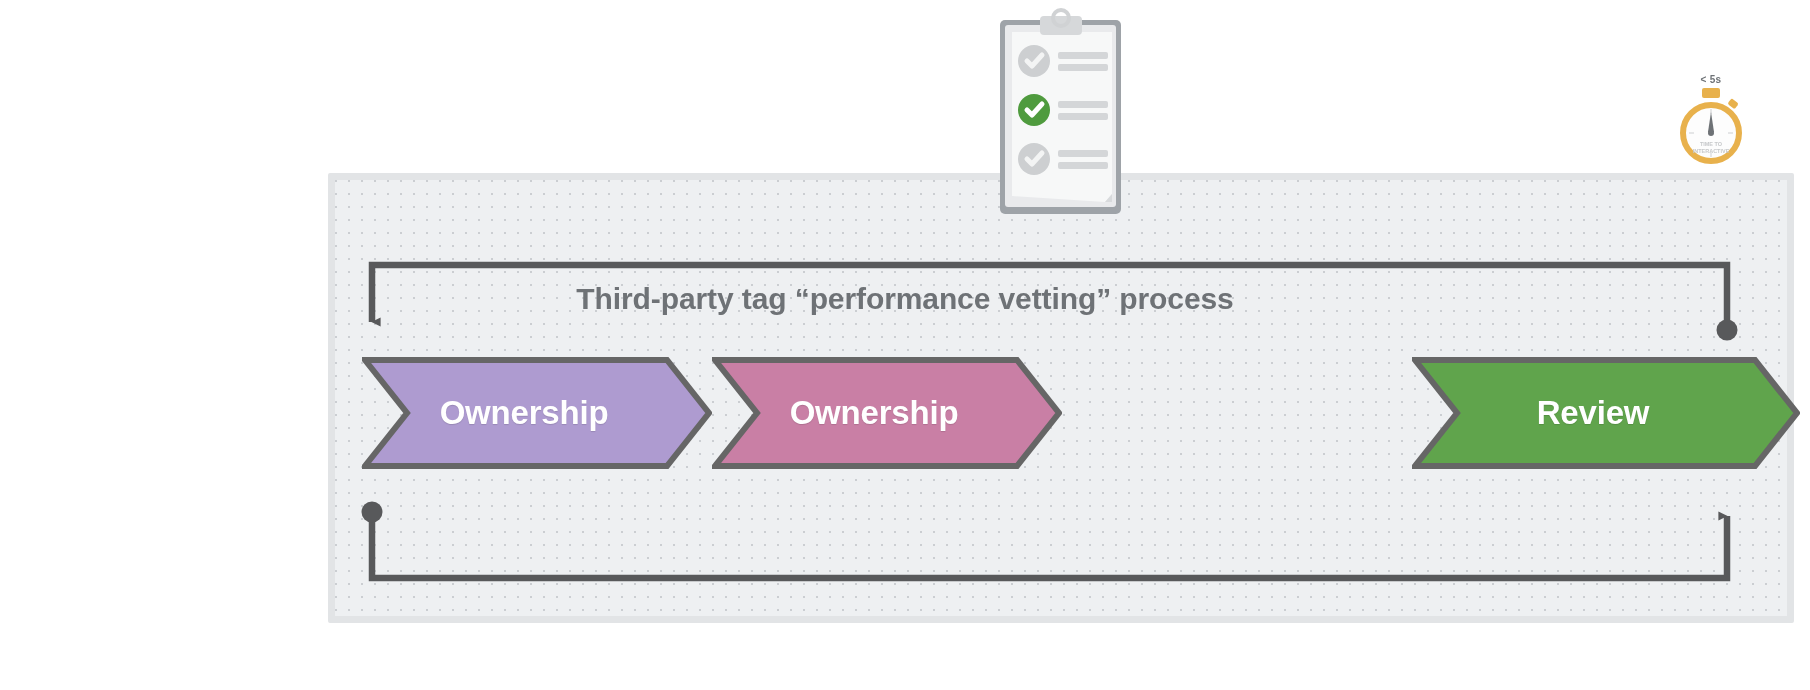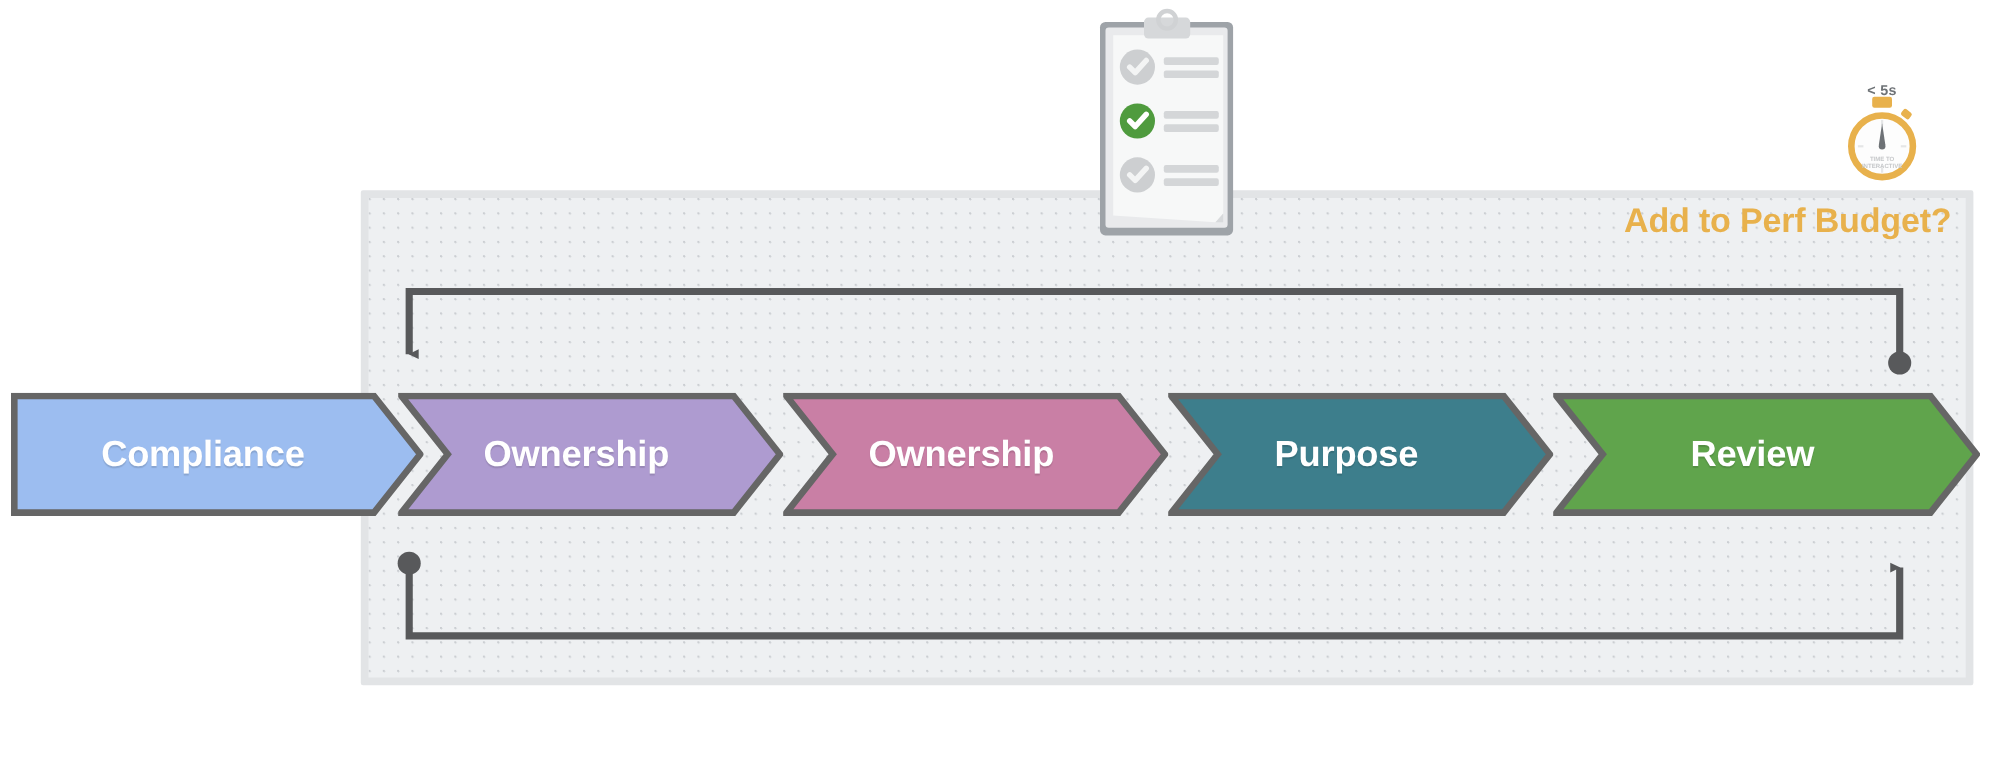--- a/index.html
+++ b/index.html
@@ -122,21 +122,21 @@
     width: 78px;
     height: 100px;
   }
   #stopwatch svg { display: block; }
   #tti-label {
     position: absolute;
     left: 1672px;
     top: 74px;
     width: 78px;
     text-align: center;
-    font-size: 13px;
+    font-size: 10px;
     font-weight: bold;
     color: #6e7276;
     letter-spacing: 0.3px;
   }
 </style>
 </head>
 <body>
 
 <div id="stage">
 
@@ -156,52 +156,40 @@
       <path d="M1727,327 L1727,265 L372,265 L372,322" fill="none" stroke="#58595b" stroke-width="6.5" stroke-linecap="butt" stroke-linejoin="miter" marker-end="url(#arrow-down)"></path>
       <circle cx="1727" cy="330" r="10.5" fill="#58595b"></circle>
     </g>
 
     <g>
       <path d="M372,518 L372,578 L1727,578 L1727,516" fill="none" stroke="#58595b" stroke-width="6.5" stroke-linecap="butt" stroke-linejoin="miter" marker-end="url(#arrow-up)"></path>
       <circle cx="372" cy="512" r="10.5" fill="#58595b"></circle>
     </g>
   </svg>
 
-
-  <div id="perf-budget-label">Add to Perf Budget?</div>
+  <div id="process-title">Third-party tag “performance vetting” process</div>
+
 
   <div id="chevron-band">
 
-    <div class="chev" style="left:10px; width:375px; z-index:5;">
-      <svg viewBox="0 0 375 112" preserveAspectRatio="none">
-        <path d="M3,3 L330,3 L372,56 L330,109 L3,109 Z" fill="#9cbdf0" stroke="#666666" stroke-width="6" stroke-linejoin="miter" vector-effect="non-scaling-stroke"></path>
-      </svg>
-      <div class="chev-label">Compliance</div>
-    </div>
 
     <div class="chev" style="left:362px; width:350px; z-index:4;">
       <svg viewBox="0 0 350 112" preserveAspectRatio="none">
         <path d="M3,3 L305,3 L347,56 L305,109 L3,109 L45,56 Z" fill="#ae9bd0" stroke="#666666" stroke-width="6" stroke-linejoin="miter" vector-effect="non-scaling-stroke"></path>
       </svg>
       <div class="chev-label">Ownership</div>
     </div>
 
     <div class="chev" style="left:712px; width:350px; z-index:3;">
       <svg viewBox="0 0 350 112" preserveAspectRatio="none">
         <path d="M3,3 L305,3 L347,56 L305,109 L3,109 L45,56 Z" fill="#c97fa5" stroke="#666666" stroke-width="6" stroke-linejoin="miter" vector-effect="non-scaling-stroke"></path>
       </svg>
       <div class="chev-label">Ownership</div>
     </div>
 
-    <div class="chev" style="left:1062px; width:350px; z-index:2;">
-      <svg viewBox="0 0 350 112" preserveAspectRatio="none">
-        <path d="M3,3 L305,3 L347,56 L305,109 L3,109 L45,56 Z" fill="#3d7e8c" stroke="#666666" stroke-width="6" stroke-linejoin="miter" vector-effect="non-scaling-stroke"></path>
-      </svg>
-      <div class="chev-label">Purpose</div>
-    </div>
 
     <div class="chev" style="left:1412px; width:388px; z-index:1;text-align:center;">
       <svg viewBox="0 0 388 112" preserveAspectRatio="none">
         <path d="M3,3 L343,3 L385,56 L343,109 L3,109 L45,56 Z" fill="#60a44c" stroke="#666666" stroke-width="6" stroke-linejoin="miter" vector-effect="non-scaling-stroke"></path>
       </svg>
       <div class="chev-label">Review</div>
     </div>
   </div>
 
   <div id="clipboard">

